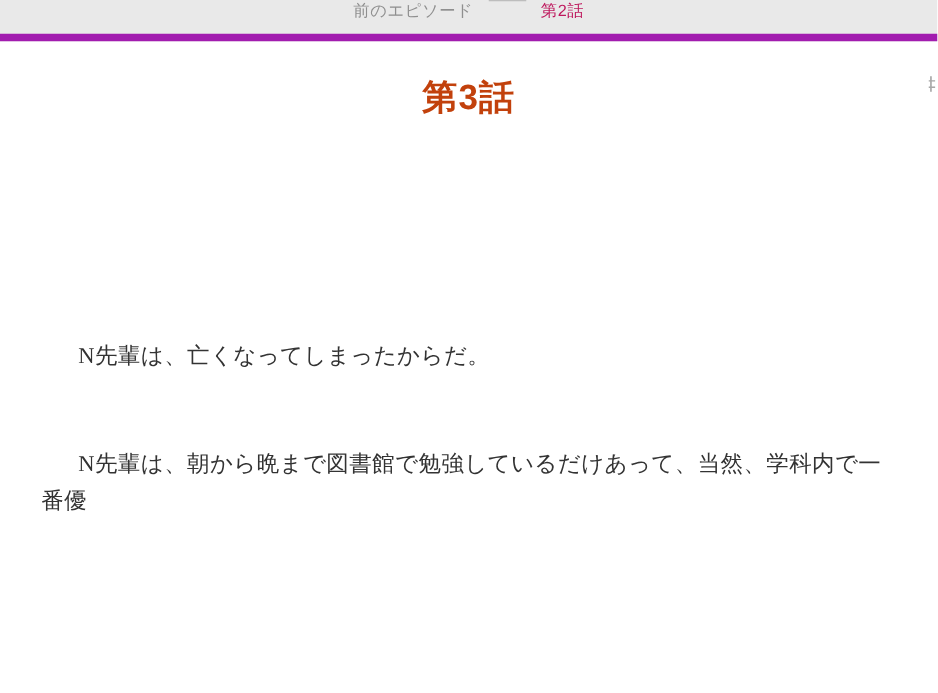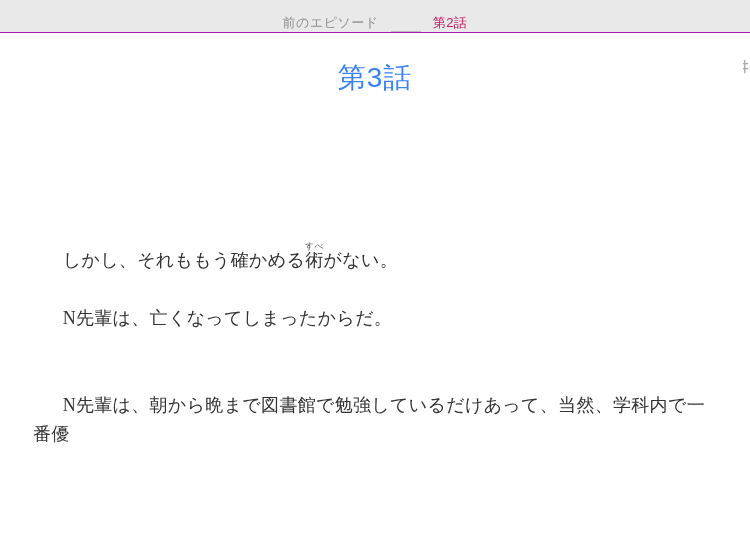--- a/index.html
+++ b/index.html
@@ -7,41 +7,41 @@
     width: 750px; height: 554px; overflow: hidden;
     background: #ffffff;
     font-family: "Liberation Serif", "DejaVu Serif", serif;
     position: relative;
   }
 
   
   .topbar {
     height: 33px; width: 100%;
     background: #e9e9e9;
-    border-bottom: 1px solid #a21caf;
-    display: flex; align-items: flex-end; justify-content: center;
+    border-bottom: 6px solid #a21caf;
+    display: flex; align-items: flex-start; justify-content: center;
     font-family: "Liberation Sans", "DejaVu Sans", sans-serif;
     font-size: 13px;
     cursor: pointer;
     box-sizing: border-box;
   }
   .topbar .prev-label { color: #8f8f8f; letter-spacing: 0.5px; }
   .topbar .sep {
     display: inline-block; width: 30px; height: 1px;
     background: #bdbdbd; margin: 0 12px;
   }
   .topbar .prev-ep { color: #be185d; letter-spacing: 0.5px; }
 
   
   h1.episode-title {
     margin: 25px 0 57px 0;
     text-align: center;
     font-family: "Liberation Sans", "DejaVu Sans", sans-serif;
-    font-size: 28px; font-weight: 400;
-    color: #3b82f6;
+    font-size: 28px; font-weight: 700;
+    color: #c2410c;
     line-height: 1.4;
     letter-spacing: 1px;
   }
 
   
   main.episode-body { padding: 0 33px; }
   main.episode-body p {
     margin: 0;
     font-size: 18px;
     line-height: 29px;
@@ -81,21 +81,20 @@
   <span class="sep"></span>
   <span class="prev-ep">第2話</span>
 </header>
 
 <h1 class="episode-title">第3話</h1>
 
 <main class="episode-body" id="episode-body">
     <p class="blank"><br></p>
     <p class="blank"><br></p>
     <p class="blank"><br></p>
-    <p class="narrative">しかし、それももう確かめる<ruby>術<rt>すべ</rt></ruby>がない。</p>
     <p class="blank"><br></p>
     <p class="narrative">N先輩は、亡くなってしまったからだ。</p>
     <p class="blank"><br></p>
     <p class="blank"><br></p>
     <p class="narrative">N先輩は、朝から晩まで図書館で勉強しているだけあって、当然、学科内で一番優</p>
   </main>
 
 <div class="edge-artifact">
   <span>‡</span>
 </div>

